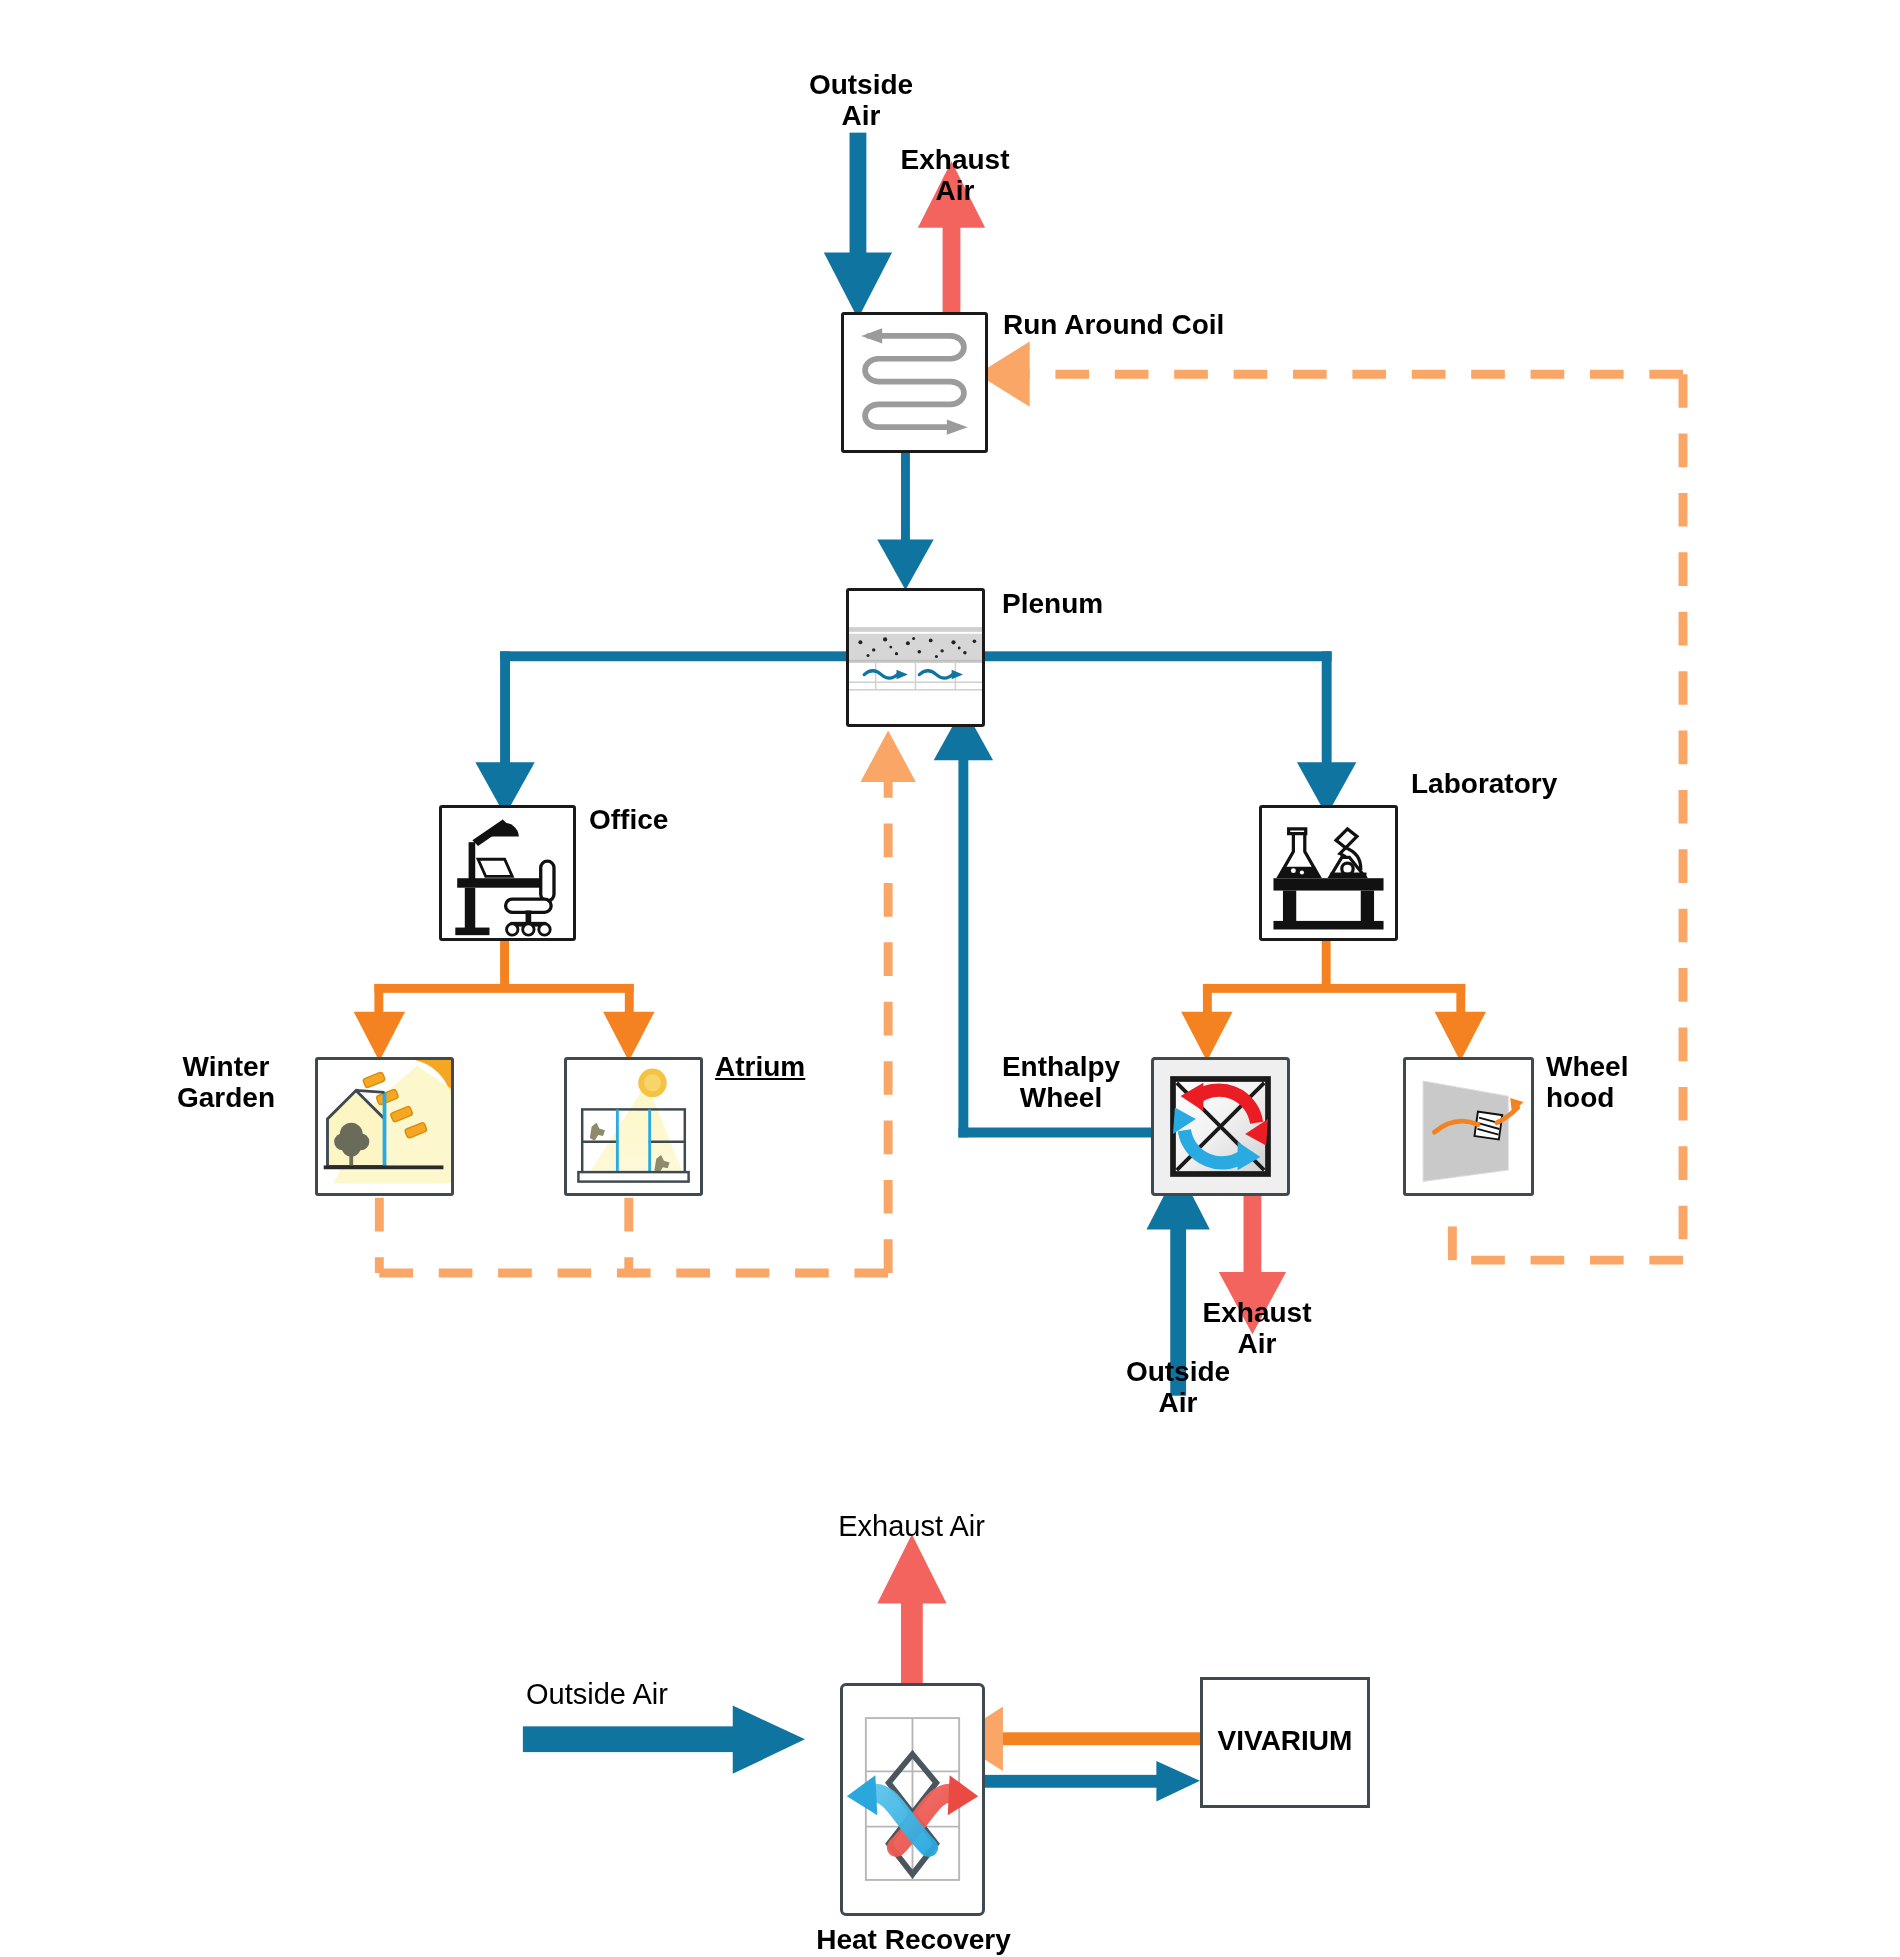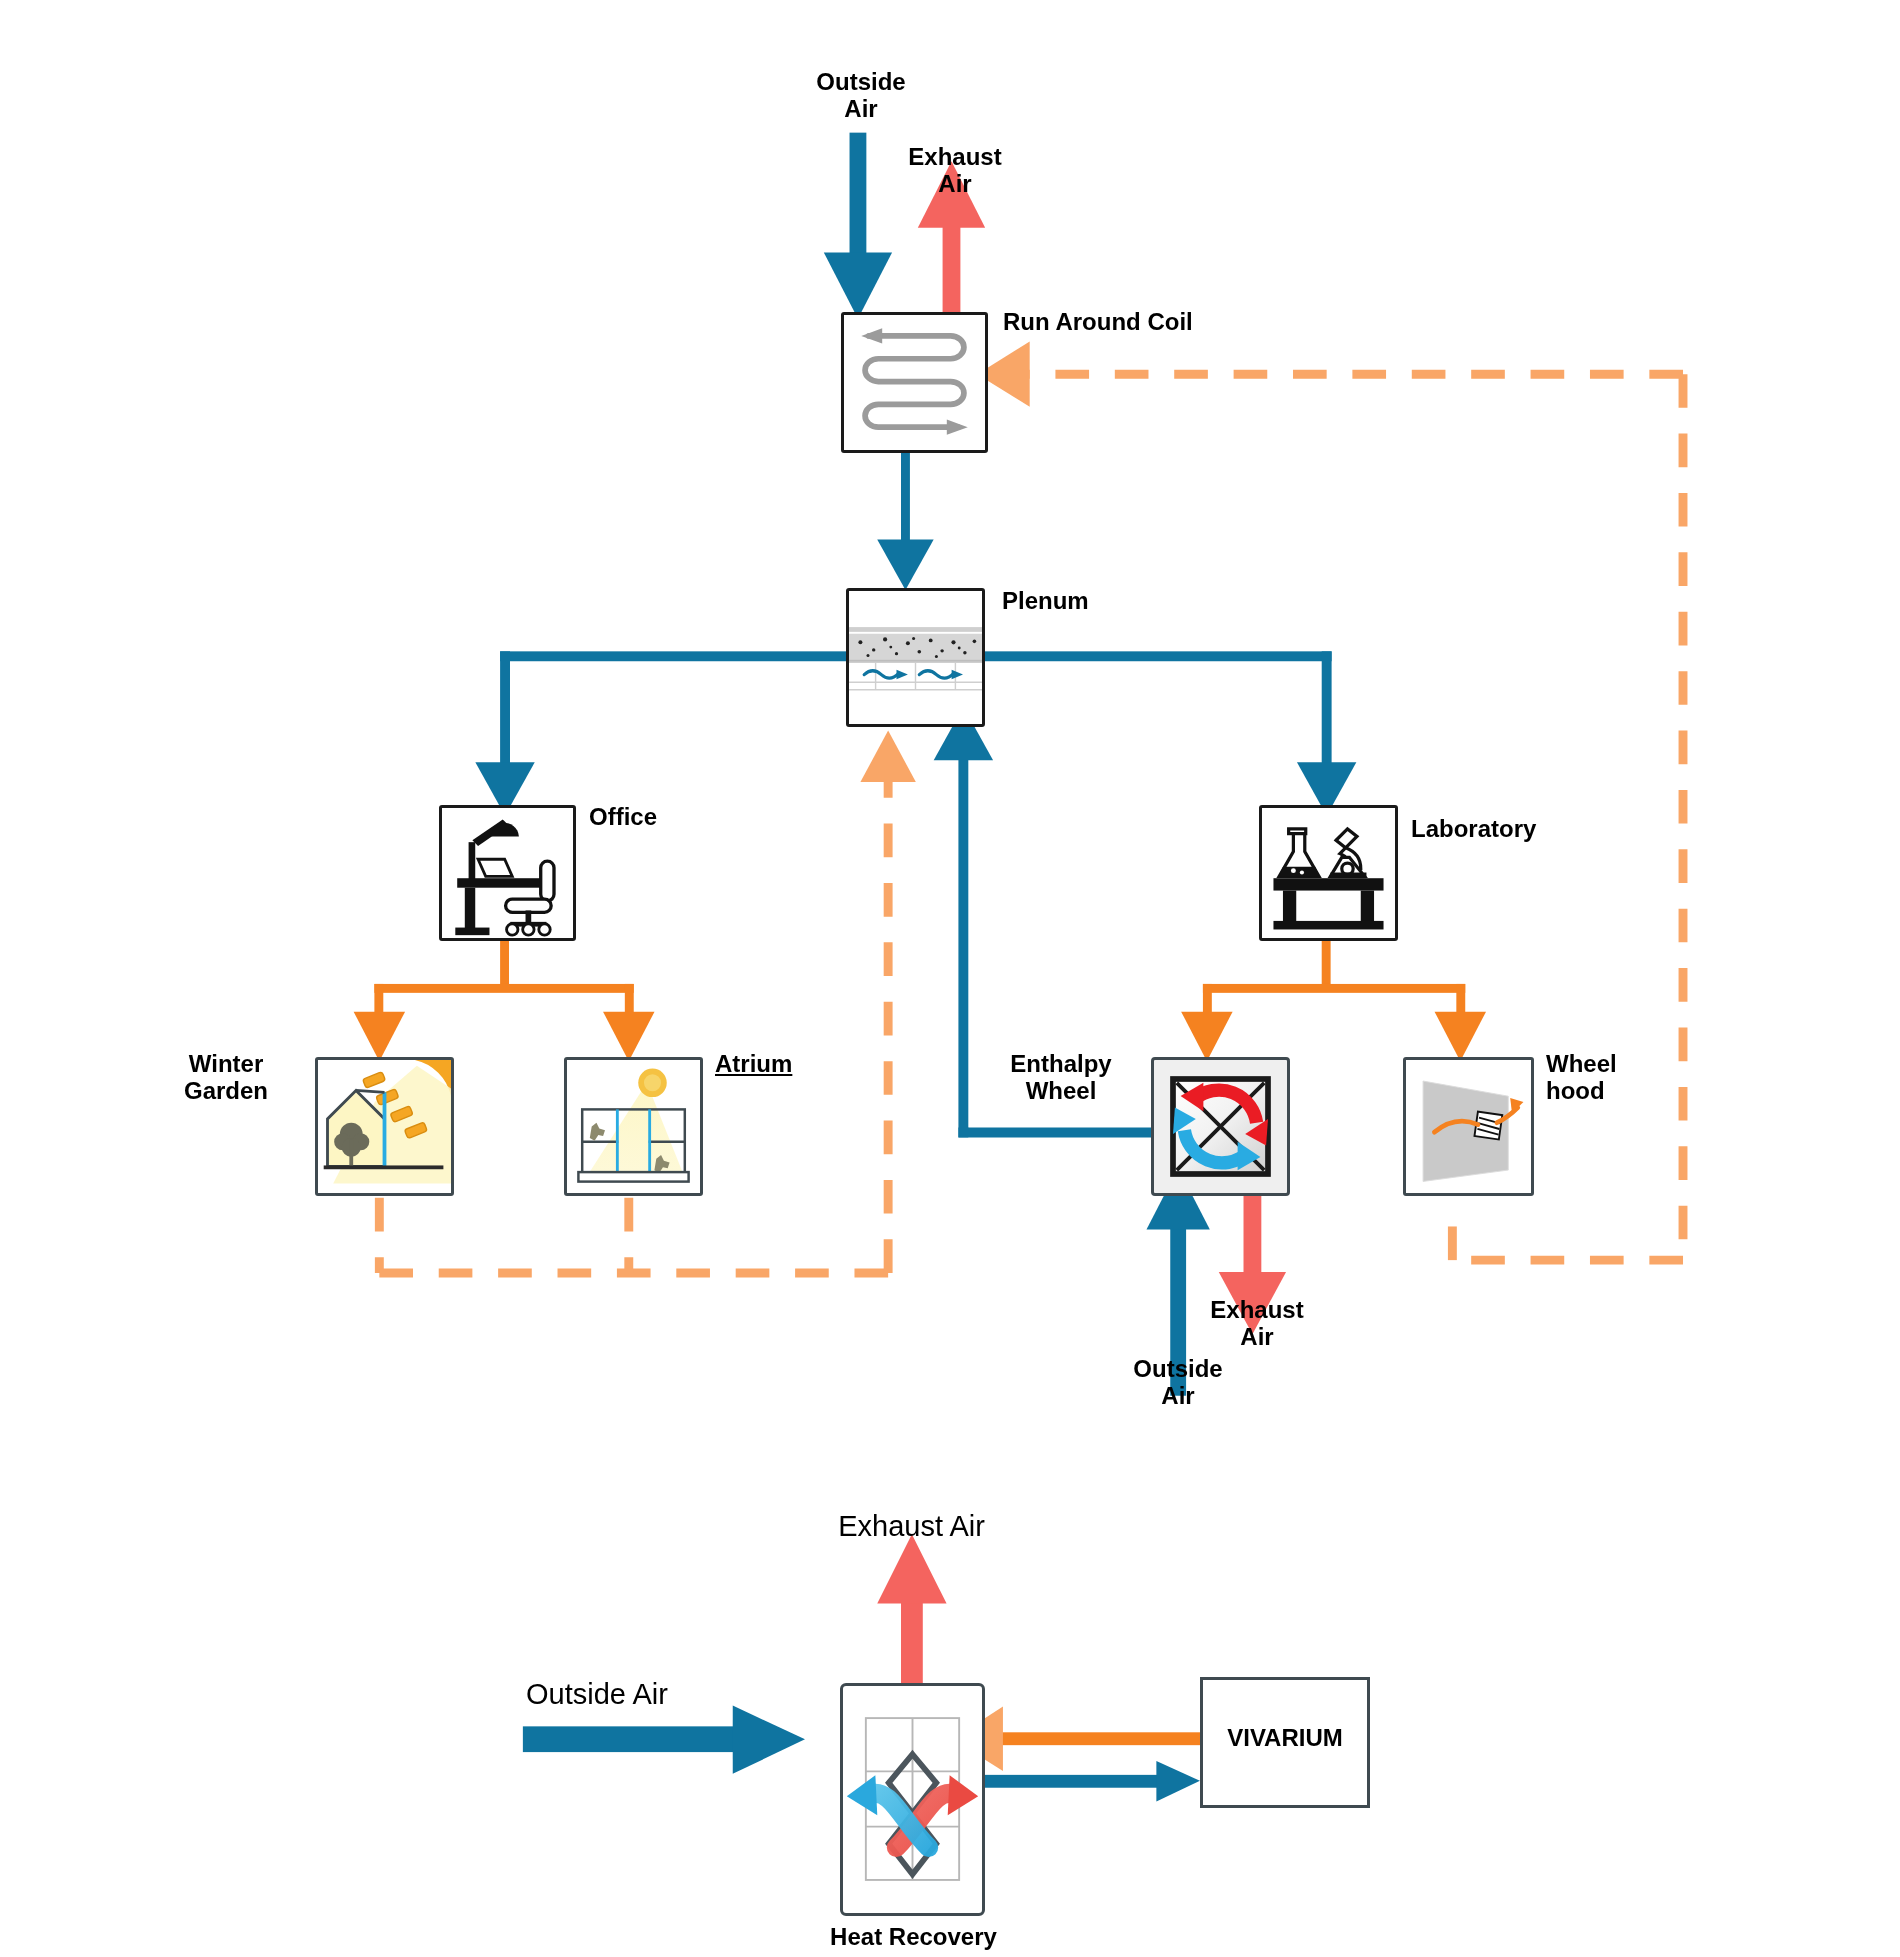--- a/index.html
+++ b/index.html
@@ -1,20 +1,20 @@
 <!DOCTYPE html>
 <html><head>
 <meta charset="utf-8">
 <style>
   html,body{margin:0;padding:0;background:#ffffff;}
   body{font-family:"Liberation Sans", sans-serif;}
   #stage{position:relative;width:1901px;height:1957px;background:#fff;overflow:hidden;}
   svg#diagram{position:absolute;left:0;top:0;width:1901px;height:1957px;}
   .lbl{position:absolute;font-family:"Liberation Sans", sans-serif;font-weight:bold;color:#000;line-height:1.12;white-space:pre-line;}
-  .lbl.bold28{font-size:24px;font-weight:bold;}
+  .lbl.bold28{font-size:28px;font-weight:bold;}
   .lbl.reg28{font-size:29px;font-weight:bold;}
   .ctr{text-align:center;}
   .rt{text-align:center;}
   .box{position:absolute;box-sizing:border-box;background:#fff;}
   .box-blk{border:3px solid #1a1a1a;border-radius:3px;}
   .box-gry{border:3px solid #3f4a50;border-radius:3px;}
   .icon-svg{position:absolute;left:0;top:0;width:100%;height:100%;}
 </style>
 </head>
 <body>
@@ -346,21 +346,21 @@
 
   <div class="lbl bold28" style="left:1002px;top:588px;text-align:center;">Plenum</div>
 
   <div class="lbl bold28" style="left:589px;top:804px;">Office</div>
 
   <div class="lbl bold28 rt" style="left:149px;top:1051px;width:154px;">Winter
 Garden</div>
 
   <div class="lbl bold28" style="left:715px;top:1051px;text-decoration:underline;">Atrium</div>
 
-  <div class="lbl bold28" style="left:1411px;top:816px;">Laboratory</div>
+  <div class="lbl bold28" style="left:1411px;top:768px;">Laboratory</div>
 
   <div class="lbl bold28 rt" style="left:968px;top:1051px;width:170px;margin-left:8px;">Enthalpy
 Wheel</div>
 
   <div class="lbl bold28" style="left:1546px;top:1051px;">Wheel
 hood</div>
 
   <div class="lbl bold28 ctr" style="left:1099px;top:1356px;width:158px;">Outside
 Air</div>
 

